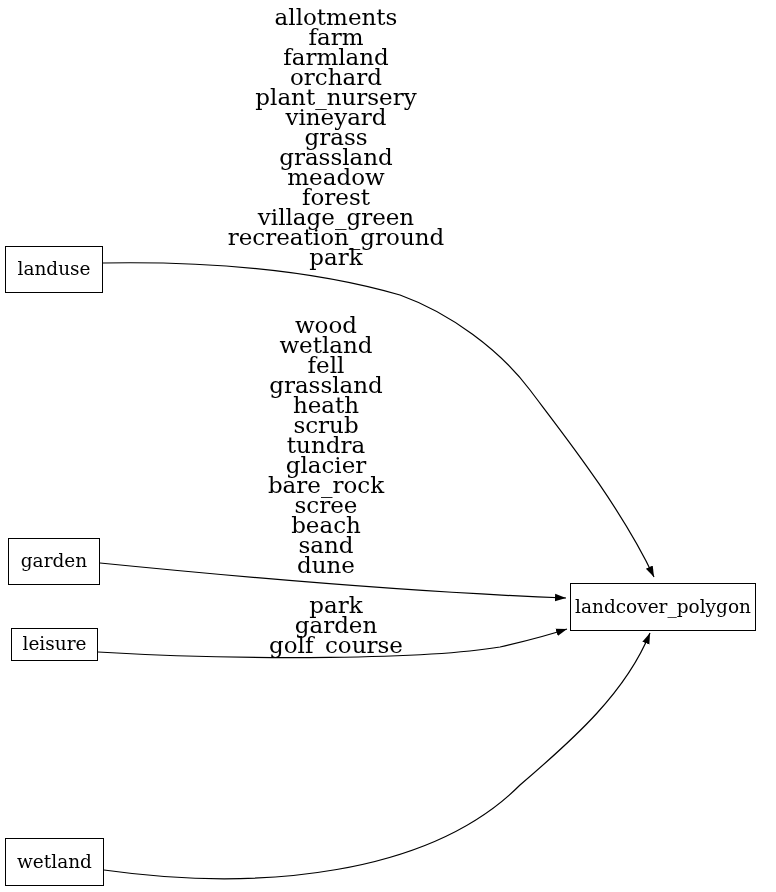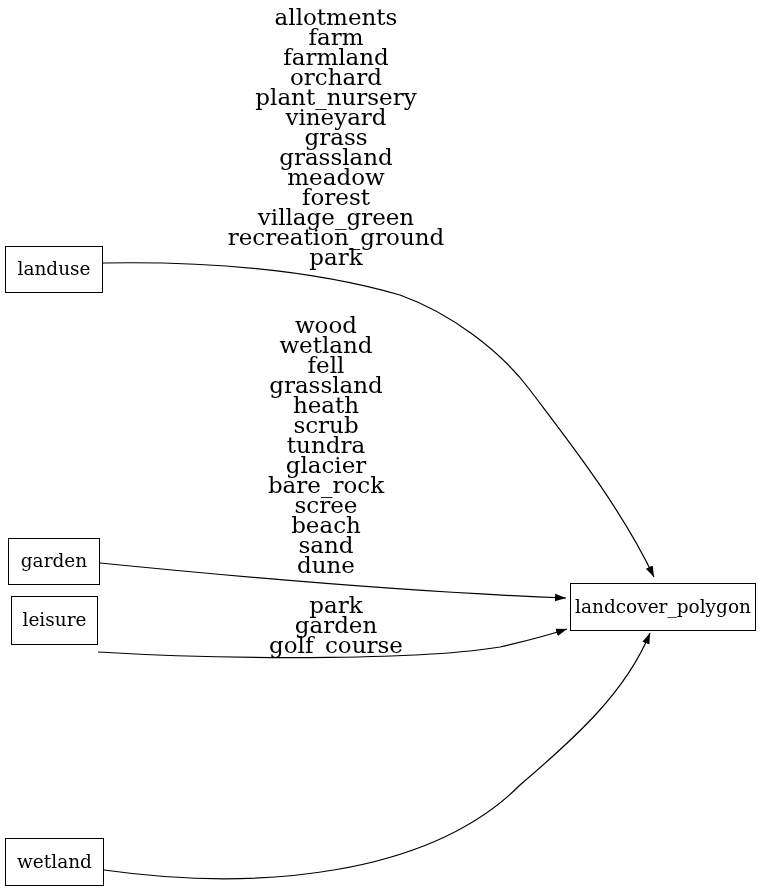--- a/index.html
+++ b/index.html
@@ -39,21 +39,21 @@
     position: absolute;
     width: 300px;
     text-align: center;
     white-space: pre-line;
     font-size: 23px;
     line-height: 20px;
   }
   
   .n-landuse   { left: 5px;   top: 246px; width: 98px;  height: 47px; }
   .n-natural   { left: 8px;   top: 538px; width: 92px;  height: 47px; }
-  .n-leisure   { left: 11px;  top: 596px; width: 87px;  height: 49px; }
+  .n-leisure   { left: 11px;  top: 628px; width: 87px;  height: 33px; }
   .n-wetland   { left: 5px;   top: 838px; width: 99px;  height: 48px; }
   .n-landcover { left: 570px; top: 583px; width: 186px; height: 48px; }
   
   .l-landuse { left: 186px; top: 7px;   }
   .l-natural { left: 176px; top: 315px; }
   .l-leisure { left: 186px; top: 595px; }
   .l-wetland { left: 186px; top: 665px; }
 </style>
 </head>
 <body>

